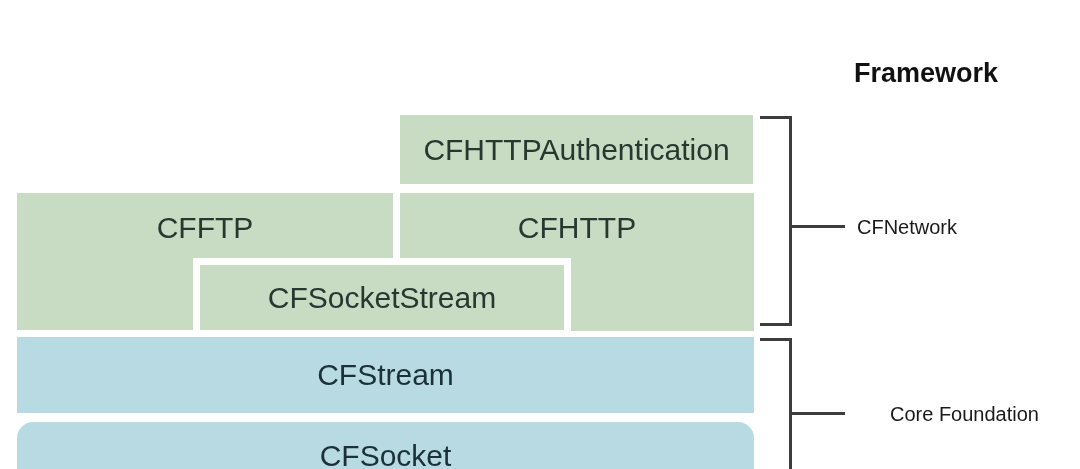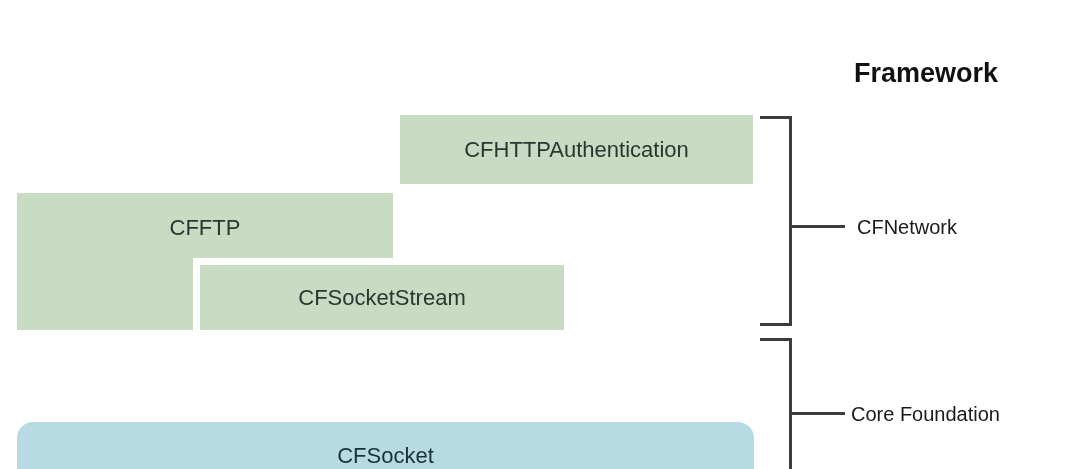--- a/index.html
+++ b/index.html
@@ -32,21 +32,21 @@
     font-weight: bold;
     color: #111111;
     line-height: 32px;
     white-space: nowrap;
   }
   .box {
     position: absolute;
     display: flex;
     align-items: center;
     justify-content: center;
-    font-size: 22px;
+    font-size: 30px;
     white-space: nowrap;
   }
   .green { background: var(--green-box); color: var(--green-box-text); }
   .blue  { background: var(--blue-box);  color: var(--blue-box-text); }
   .box-auth        { left: 400px; top: 70px;  width: 353px; height: 69px; }
   .box-cfftp       { left: 17px;  top: 148px; width: 376px; height: 137px; align-items: flex-start; }
   .box-cfhttp      { left: 400px; top: 148px; width: 354px; height: 138px; align-items: flex-start; }
   .band { height: 70px; display: flex; align-items: center; text-align: center; }
   .box-sockstream  {
     left: 193px; top: 213px; width: 378px; height: 79px;
@@ -70,42 +70,48 @@
   .tick-net  { left: 789px; top: 180px; width: 56px; }
   .tick-core { left: 789px; top: 367px; width: 56px; }
   .bracket-label {
     position: absolute;
     font-size: 20px;
     color: var(--label-text);
     line-height: 28px;
     white-space: nowrap;
   }
   .label-net  { left: 857px; top: 168px; }
-  .label-core { left: 851px; top: 355px; }
+  .label-core { left: 890px; top: 355px; }
 </style>
 </head>
 <body>
 
 <div class="canvas">
 
   <div class="fw-title">Framework</div>
 
   <div class="box green box-auth">
     <span>CFHTTPAuthentication</span>
   </div>
 
   <div class="box green box-cfftp">
     <span class="band">CFFTP</span>
   </div>
 
+  <div class="box green box-cfhttp">
+    <span class="band">CFHTTP</span>
+  </div>
 
   <div class="box green box-sockstream">
     <span>CFSocketStream</span>
   </div>
 
+  <div class="box blue box-cfstream">
+    <span>CFStream</span>
+  </div>
 
   <div class="box blue box-cfsocket">
     <span>CFSocket</span>
   </div>
 
   <div class="bracket bracket-net"></div>
   <div class="tick tick-net"></div>
   <div class="bracket-label label-net">CFNetwork</div>
 
   <div class="bracket bracket-core"></div>

